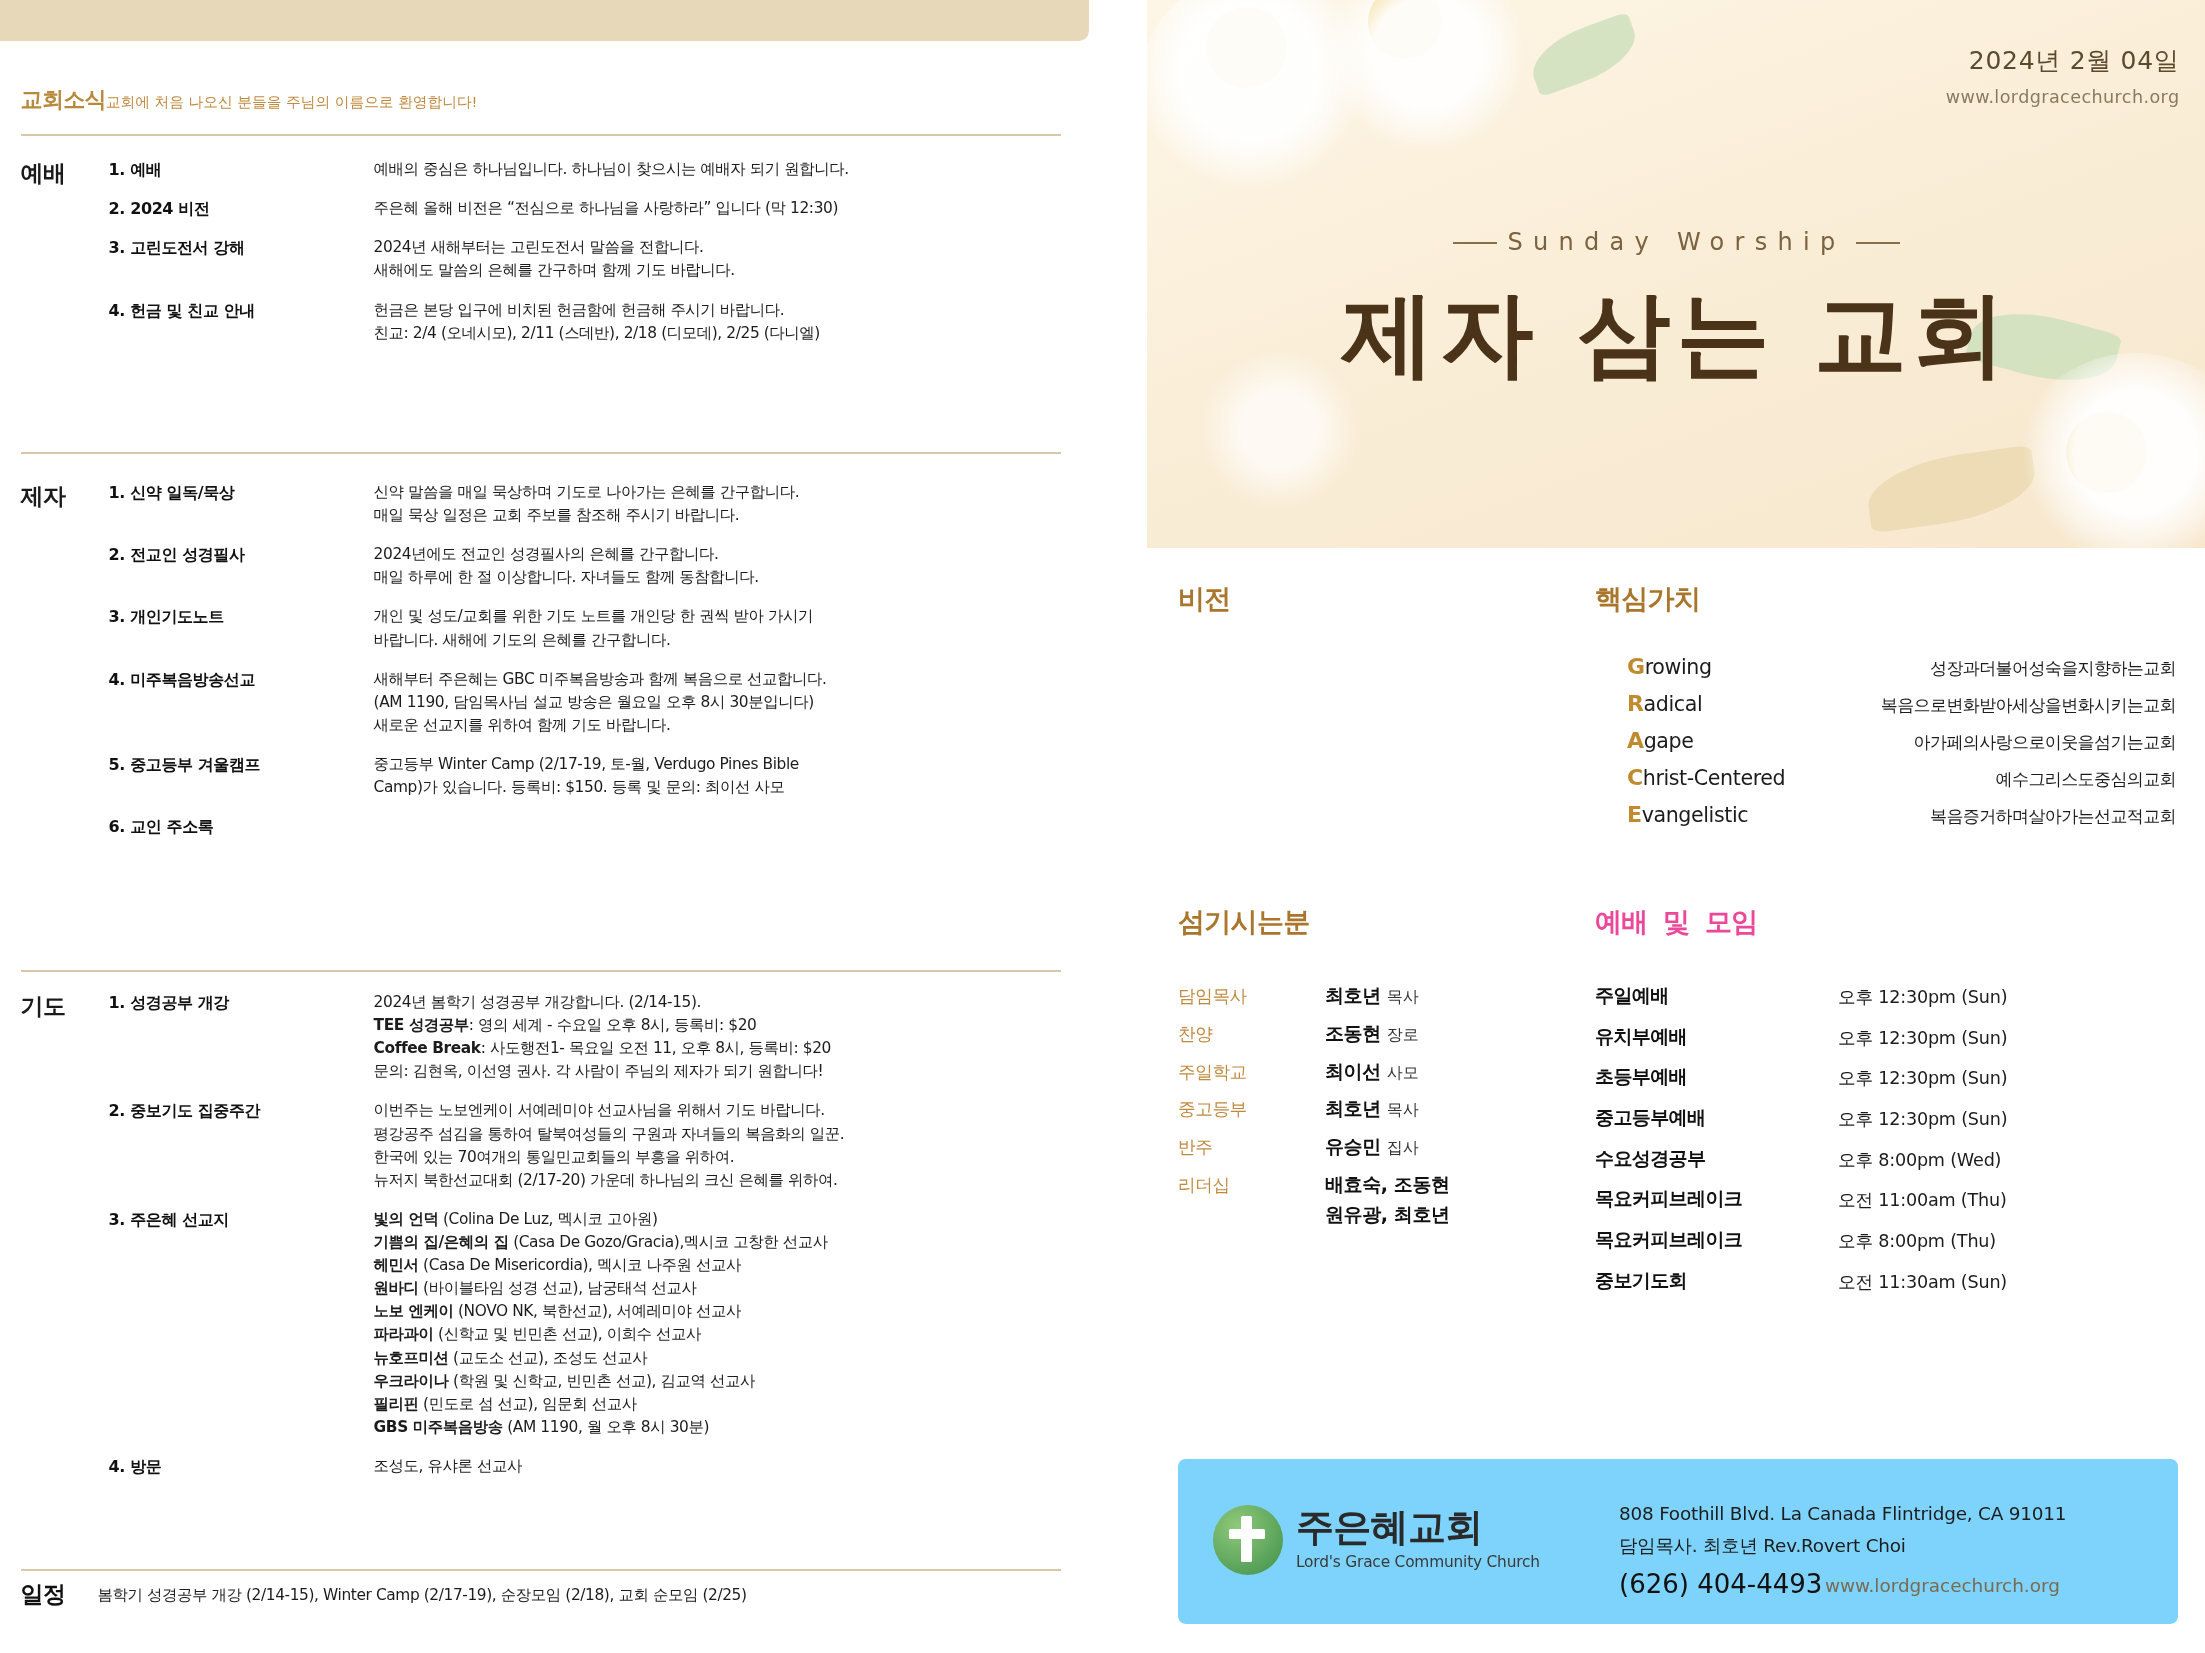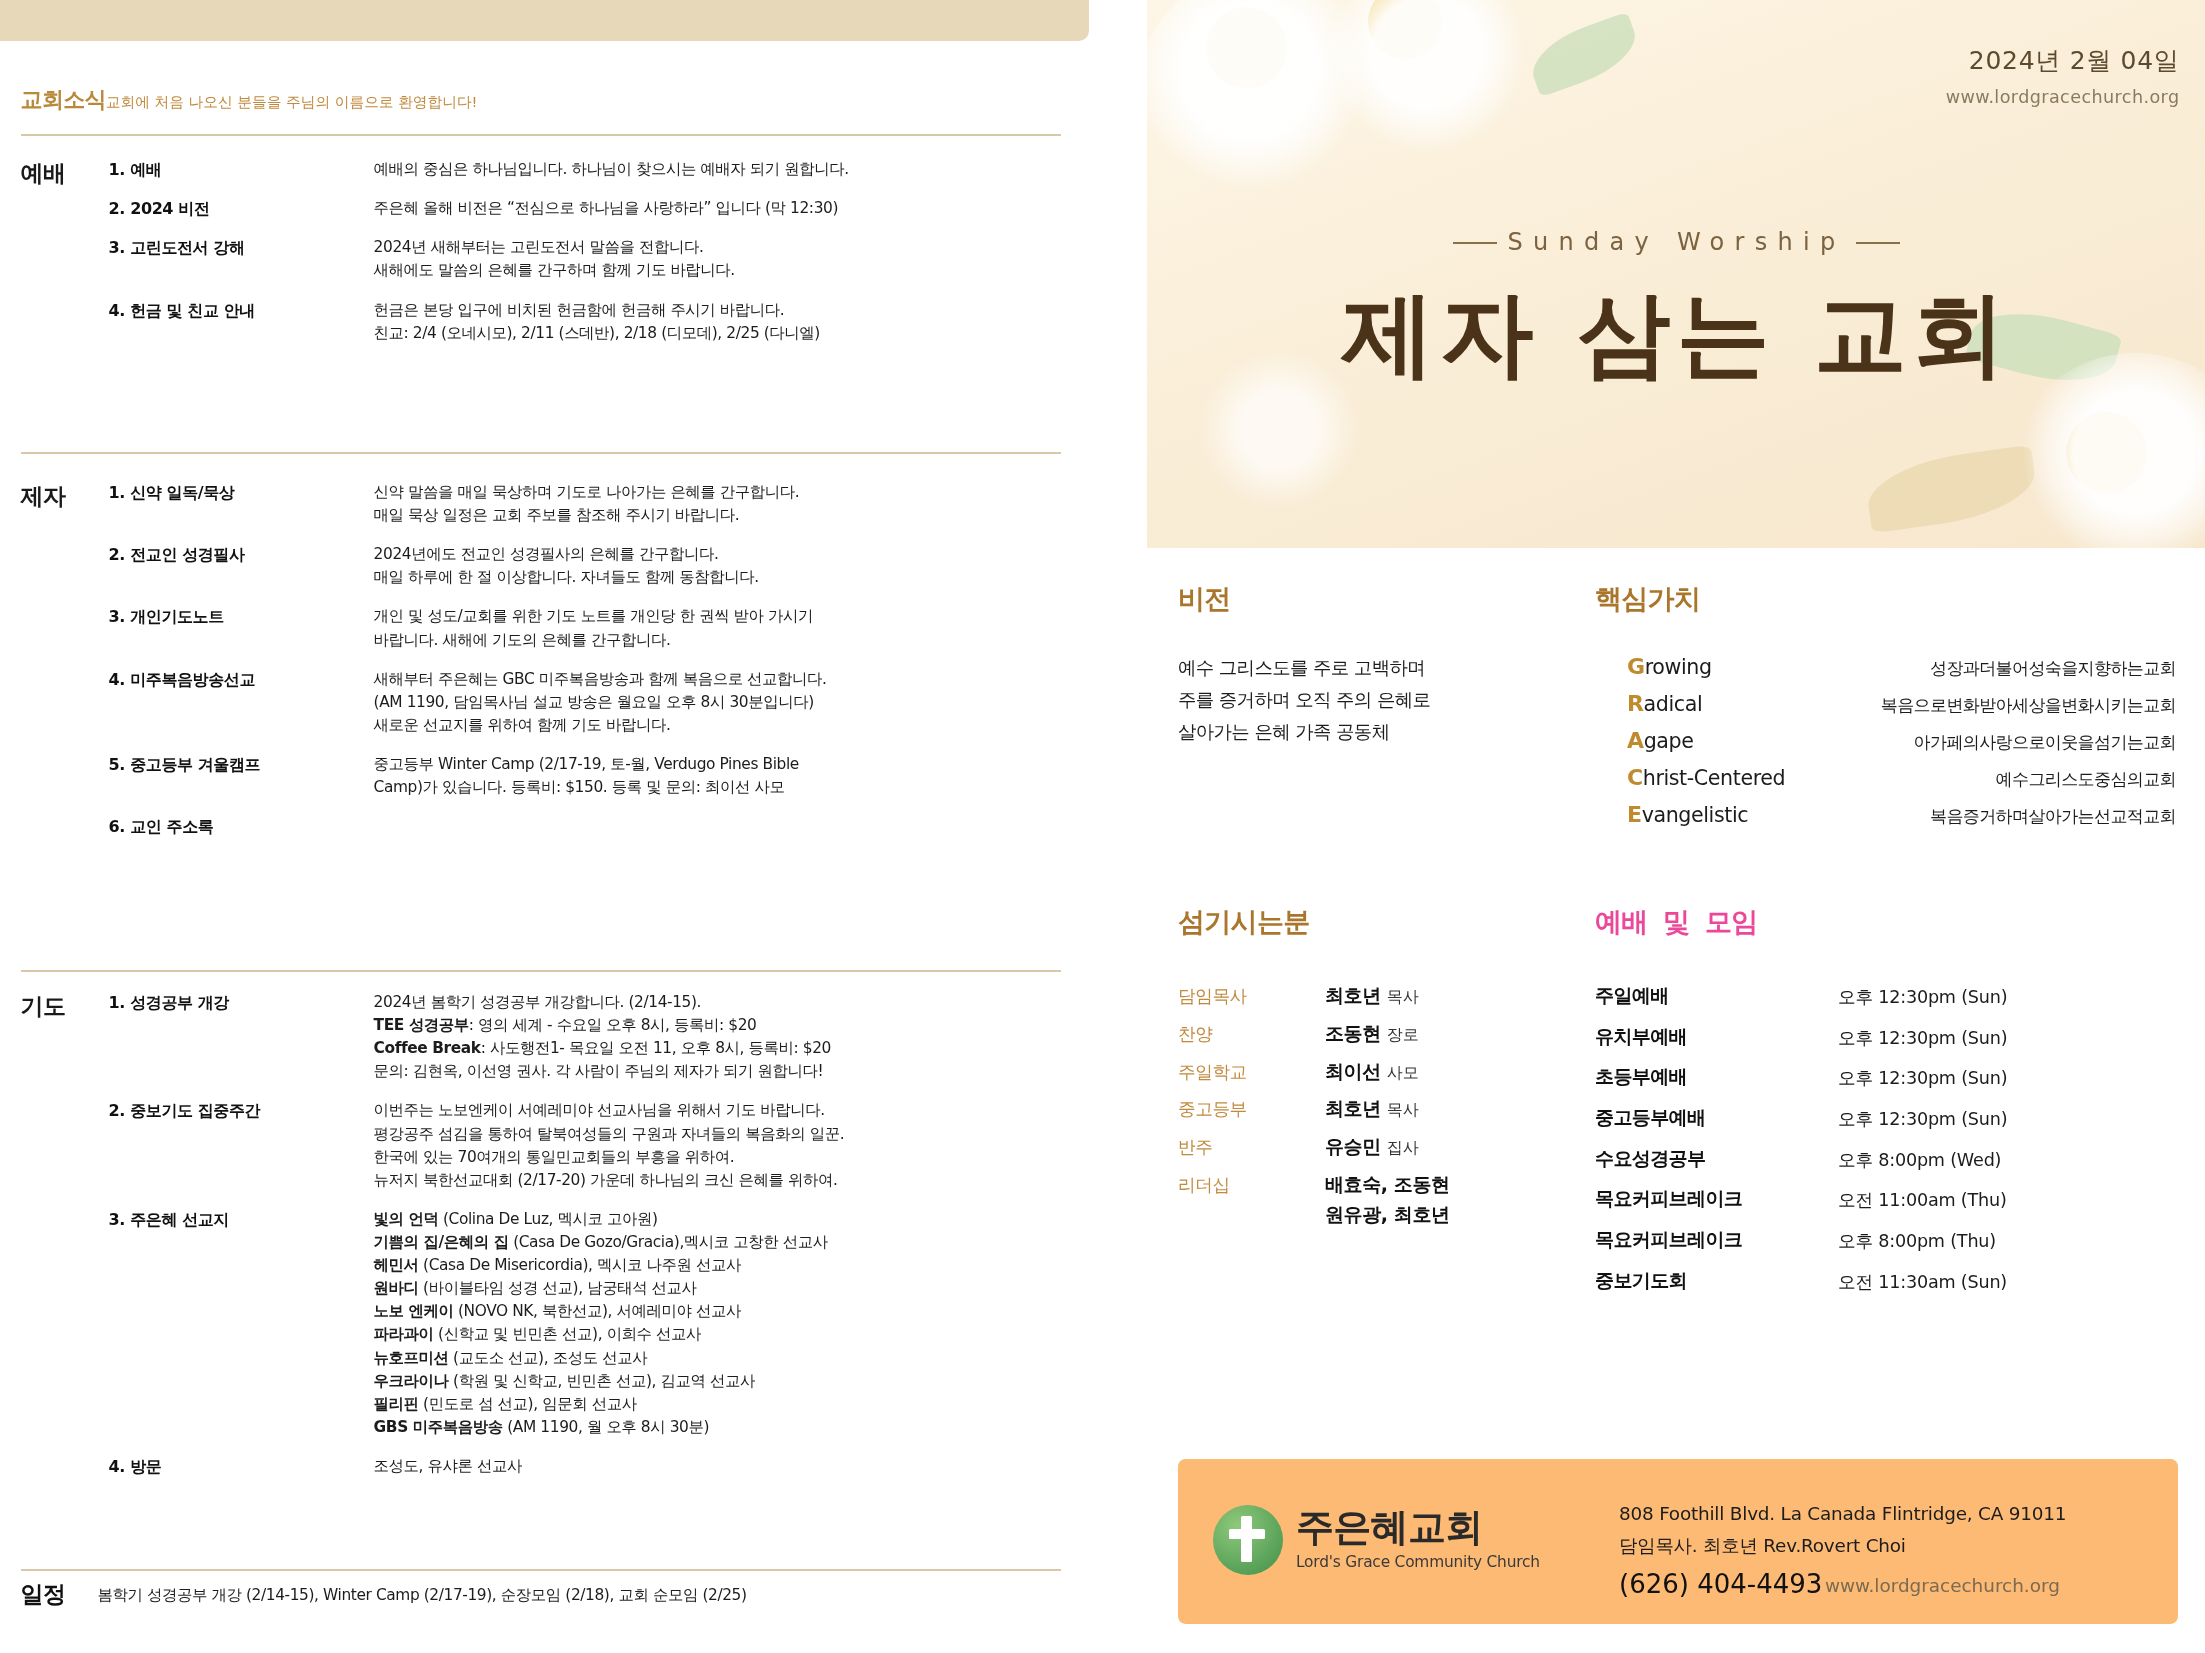--- a/index.html
+++ b/index.html
@@ -98,21 +98,21 @@
   .serve-role{width:147px;flex:0 0 147px;font-size:17.6px;color:#c08a3e;letter-spacing:-0.4px;}
   .serve-name{font-size:19px;font-weight:bold;color:#111;letter-spacing:-0.4px;}
   .serve-title{font-size:16px;color:#333;margin-left:5.9px;}
 
   .wor-row{display:flex;align-items:flex-end;margin-bottom:14.7px;}
   .wor-name{width:243px;flex:0 0 243px;font-size:19px;font-weight:bold;color:#111;letter-spacing:-0.6px;}
   .wor-time{flex:1;font-size:17.6px;color:#1c1c1c;letter-spacing:-0.2px;}
 
   .footer{
     position:absolute;left:31px;top:1459px;width:1000px;height:165px;
-    background:#fdba74;border-radius:7.4px;
+    background:#7dd3fc;border-radius:7.4px;
   }
   .logo-circle{
     position:absolute;left:35px;top:46px;width:70px;height:70px;border-radius:50%;
     background:radial-gradient(circle at 35% 30%,#8fc97a,#3f8f4a);
   }
   .logo-cross{
     position:absolute;left:63px;top:57px;width:11px;height:46px;background:#fff;border-radius:1.5px;
   }
   .logo-cross:after{
     content:"";position:absolute;left:-12.5px;top:12.5px;width:36px;height:10.3px;background:#fff;border-radius:1.5px;
@@ -242,21 +242,20 @@
       <div class="hero-date">2024년 2월 04일</div>
       <div class="hero-url">www.lordgracechurch.org</div>
       <div class="hero-sw">
         <span class="dash"></span><span>Sunday Worship</span><span class="dash"></span>
       </div>
       <div class="hero-main">제자 삼는 교회</div>
     </div>
 
     <div class="block" style="left:31px;top:581px;width:375px;">
       <div class="bh">비전</div>
-      <div class="vision-text" style="margin-top:35px;">예수 그리스도를 주로 고백하며<br>주를 증거하며 오직 주의 은혜로<br>살아가는 은혜 가족 공동체</div>
     </div>
 
     <div class="block" style="left:448px;top:581px;width:581px;">
       <div class="bh">핵심가치</div>
       <div style="margin-top:37px;">
         <div class="grace-row">
           <div class="grace-left"><em>G</em><span>rowing</span></div>
           <div class="grace-right">성장과더불어성숙을지향하는교회</div>
         </div>
         <div class="grace-row">

